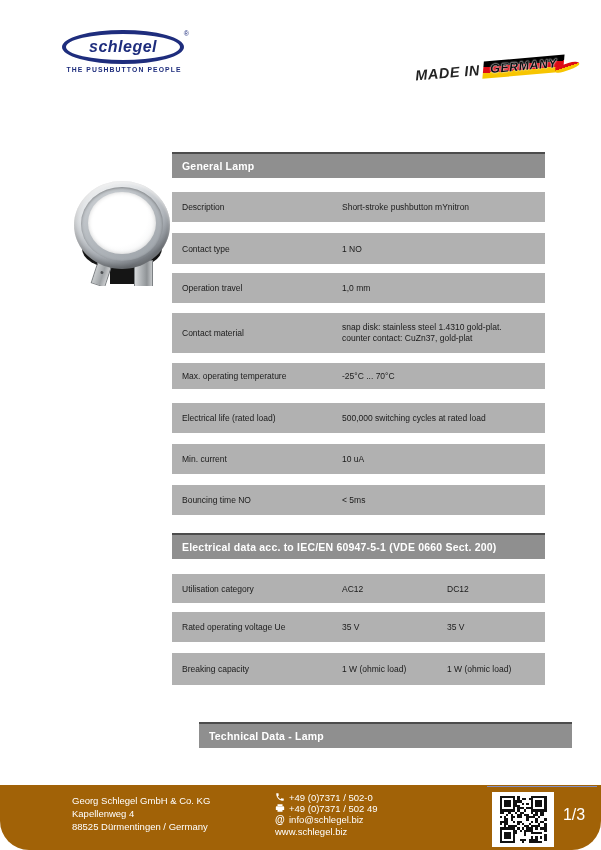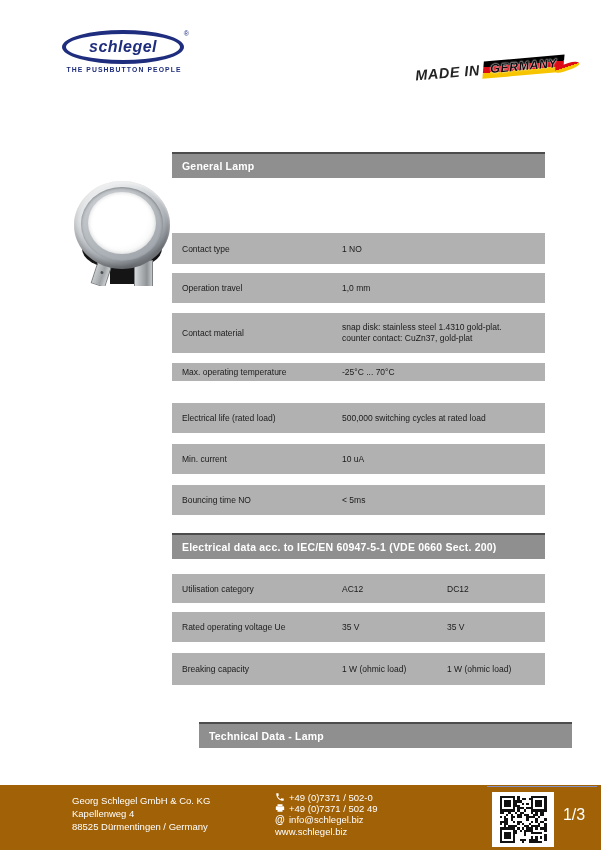--- a/index.html
+++ b/index.html
@@ -1,17 +1,17 @@
 <!DOCTYPE html>
 <html><head>
 <meta charset="utf-8">
 <style>
   html,body{margin:0;padding:0;background:#fff;}
   .page{position:relative;width:601px;height:850px;background:#fff;overflow:hidden;
-        font-family:"Liberation Sans",sans-serif;color:#1b1b1b;}
+        font-family:"Liberation Sans",sans-serif;color:#1b1b1b;border-radius:29px;}
 
   
   .logo{position:absolute;left:58px;top:30px;width:140px;height:52px;}
   .logo-oval{position:relative;width:122px;height:34px;border:4px solid #1e2d7d;border-radius:50%;
              display:flex;align-items:center;justify-content:center;box-sizing:border-box;margin-left:4px;}
   .logo-brand{font-size:16px;font-weight:bold;font-style:italic;color:#1e2d7d;letter-spacing:0.5px;}
   .logo-reg{position:absolute;right:-9px;top:-4px;font-size:7px;color:#1e2d7d;font-style:normal;}
   .logo-tagline{margin-top:2px;width:132px;text-align:center;font-size:6.8px;font-weight:bold;
                 color:#1e2d7d;letter-spacing:1.1px;white-space:nowrap;}
 
@@ -106,36 +106,40 @@
     <div class="pin-right"></div>
     <div class="bezel"></div>
     <div class="bezel-ring"></div>
     <div class="face"></div>
   </div>
 
   <div class="sec-header" style="top:152px;">
     <span>General Lamp</span>
   </div>
 
+  <div class="row" style="top:192px;height:30px;">
+    <span class="lbl">Description</span>
+    <span class="v1">Short-stroke pushbutton mYnitron</span>
+  </div>
   <div class="row" style="top:233px;height:31px;">
     <span class="lbl">Contact type</span>
     <span class="v1">1 NO</span>
   </div>
   <div class="row" style="top:273px;height:30px;">
     <span class="lbl">Operation travel</span>
     <span class="v1">1,0 mm</span>
   </div>
   <div class="row" style="top:313px;height:40px;">
     <span class="lbl">Contact material</span>
     <span class="vstack">
       <span style="display:block;">snap disk: stainless steel 1.4310 gold-plat.</span>
       <span style="display:block;">counter contact: CuZn37, gold-plat</span>
     </span>
   </div>
-  <div class="row" style="top:363px;height:18px;">
+  <div class="row" style="top:363px;height:26px;">
     <span class="lbl">Max. operating temperature</span>
     <span class="v1">-25°C ... 70°C</span>
   </div>
   <div class="row" style="top:403px;height:30px;">
     <span class="lbl">Electrical life (rated load)</span>
     <span class="v1">500,000 switching cycles at rated load</span>
   </div>
   <div class="row" style="top:444px;height:30px;">
     <span class="lbl">Min. current</span>
     <span class="v1">10 uA</span>

